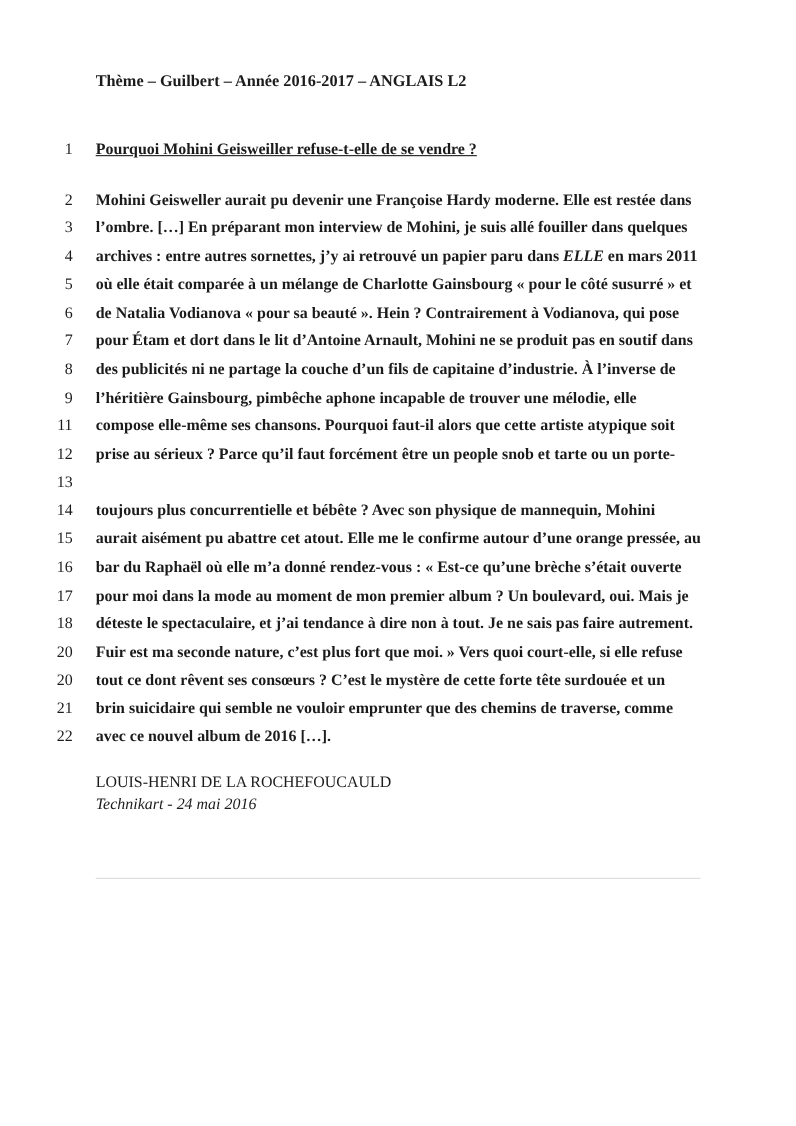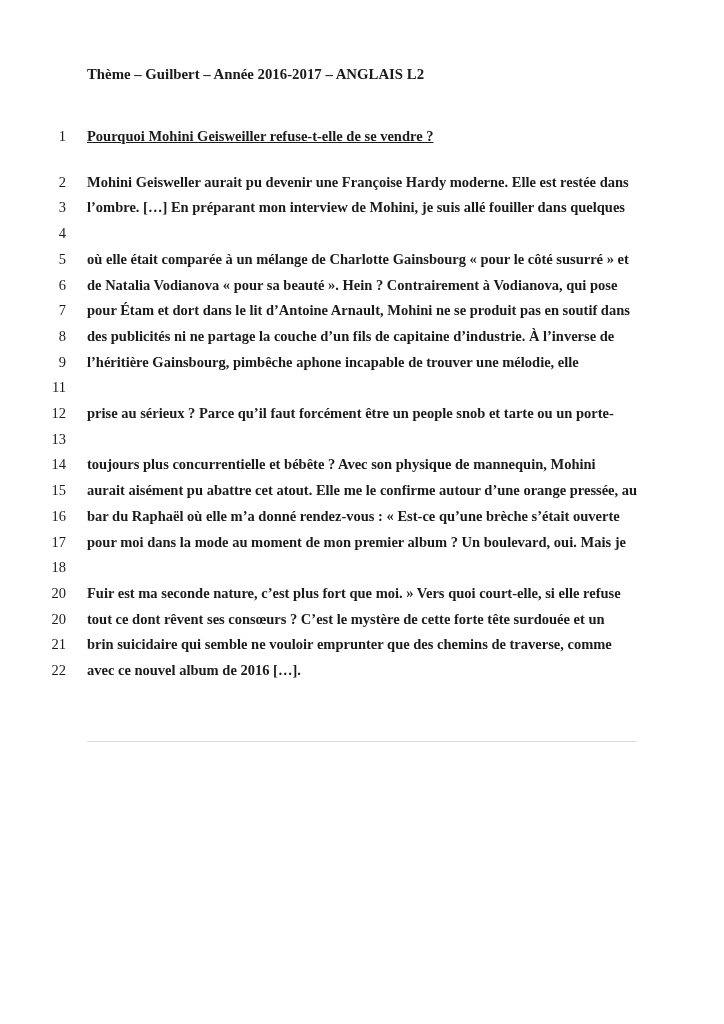--- a/index.html
+++ b/index.html
@@ -70,20 +70,21 @@
     <div class="row">
       <span class="num">2</span>
       <span class="txt">Mohini Geisweller aurait pu devenir une Françoise Hardy moderne. Elle est restée dans</span>
     </div>
     <div class="row">
       <span class="num">3</span>
       <span class="txt">l’ombre. […] En préparant mon interview de Mohini, je suis allé fouiller dans quelques</span>
     </div>
     <div class="row">
       <span class="num">4</span>
+      <span class="txt"><span>archives : entre autres sornettes, j’y ai retrouvé un papier paru dans </span><em>ELLE</em><span> en mars 2011</span></span>
     </div>
     <div class="row">
       <span class="num">5</span>
       <span class="txt">où elle était comparée à un mélange de Charlotte Gainsbourg « pour le côté susurré » et</span>
     </div>
     <div class="row">
       <span class="num">6</span>
       <span class="txt">de Natalia Vodianova « pour sa beauté ». Hein ? Contrairement à Vodianova, qui pose</span>
     </div>
     <div class="row">
@@ -93,20 +94,21 @@
     <div class="row">
       <span class="num">8</span>
       <span class="txt">des publicités ni ne partage la couche d’un fils de capitaine d’industrie. À l’inverse de</span>
     </div>
     <div class="row">
       <span class="num">9</span>
       <span class="txt">l’héritière Gainsbourg, pimbêche aphone incapable de trouver une mélodie, elle</span>
     </div>
     <div class="row">
       <span class="num">11</span>
+      <span class="txt">compose elle-même ses chansons. Pourquoi faut-il alors que cette artiste atypique soit</span>
     </div>
     <div class="row">
       <span class="num">12</span>
       <span class="txt">prise au sérieux ? Parce qu’il faut forcément être un people snob et tarte ou un porte-</span>
     </div>
     <div class="row">
       <span class="num">13</span>
     </div>
     <div class="row">
       <span class="num">14</span>
@@ -119,35 +121,40 @@
     <div class="row">
       <span class="num">16</span>
       <span class="txt">bar du Raphaël où elle m’a donné rendez-vous : « Est-ce qu’une brèche s’était ouverte</span>
     </div>
     <div class="row">
       <span class="num">17</span>
       <span class="txt">pour moi dans la mode au moment de mon premier album ? Un boulevard, oui. Mais je</span>
     </div>
     <div class="row">
       <span class="num">18</span>
+      <span class="txt">déteste le spectaculaire, et j’ai tendance à dire non à tout. Je ne sais pas faire autrement.</span>
     </div>
     <div class="row">
       <span class="num">20</span>
       <span class="txt">Fuir est ma seconde nature, c’est plus fort que moi. » Vers quoi court-elle, si elle refuse</span>
     </div>
     <div class="row">
       <span class="num">20</span>
       <span class="txt">tout ce dont rêvent ses consœurs ? C’est le mystère de cette forte tête surdouée et un</span>
     </div>
     <div class="row">
       <span class="num">21</span>
       <span class="txt">brin suicidaire qui semble ne vouloir emprunter que des chemins de traverse, comme</span>
     </div>
     <div class="row">
       <span class="num">22</span>
       <span class="txt">avec ce nouvel album de 2016 […].</span>
     </div>
   </div>
 
+  <div class="footer-block">
+    <div class="author-line">LOUIS-HENRI DE LA ROCHEFOUCAULD</div>
+    <div class="source-line">Technikart - 24 mai 2016</div>
+  </div>
 
   <hr class="footer-divider">
 
 </div>
 
 </body></html>

